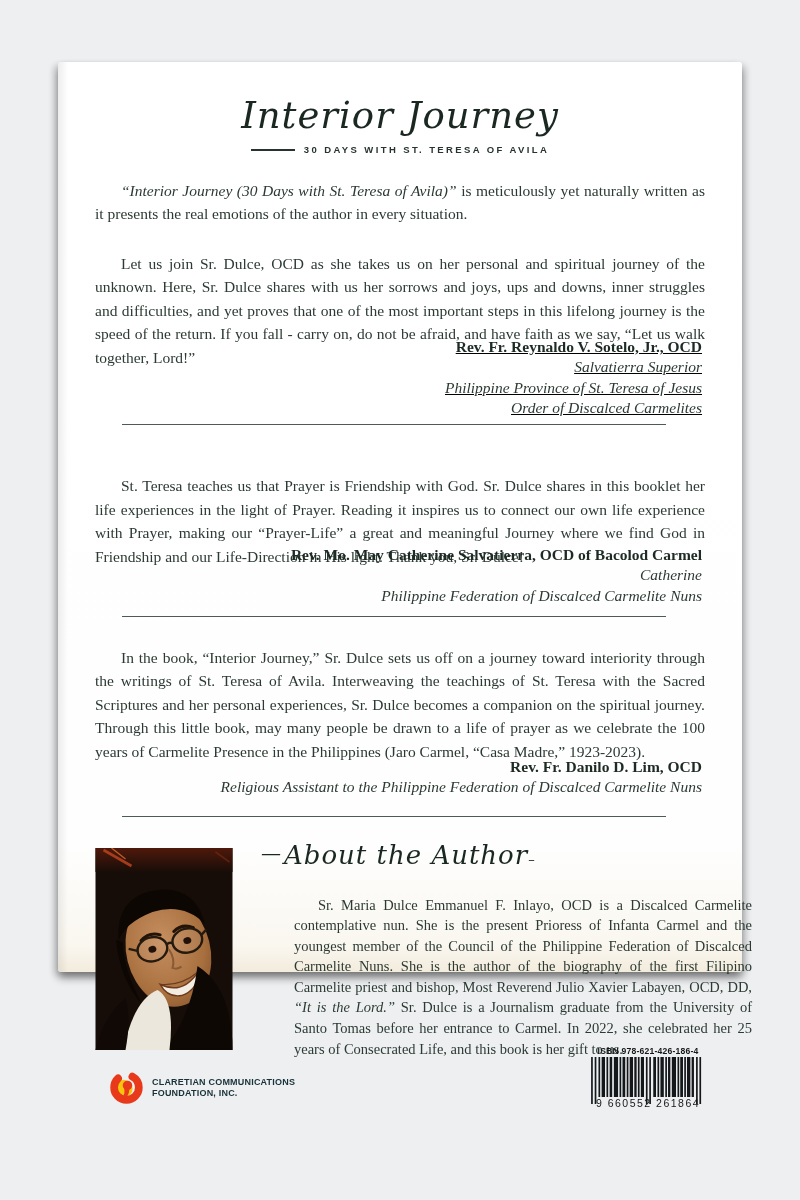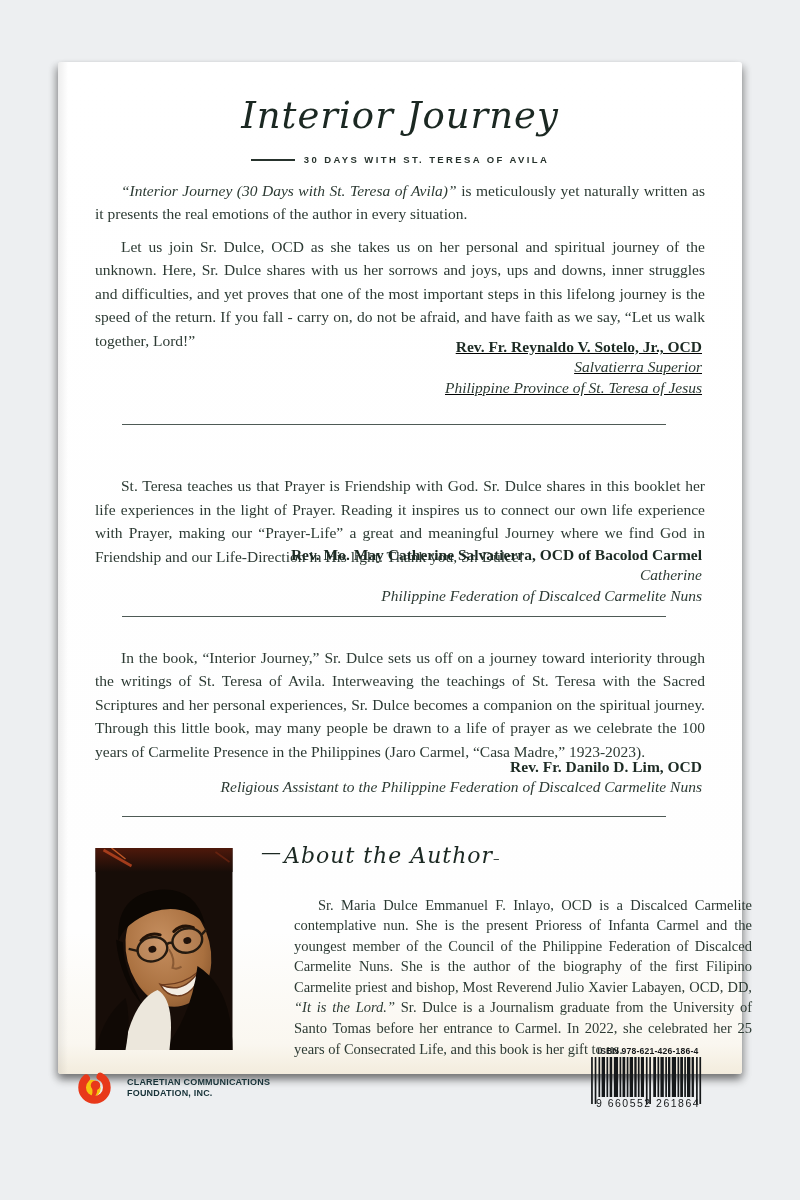--- a/index.html
+++ b/index.html
@@ -2,82 +2,82 @@
 <html><head>
 <meta charset="utf-8">
 <style>
   html,body{margin:0;padding:0;}
   body{
     width:800px;height:1200px;position:relative;overflow:hidden;
     background:#edeff1;
     font-family:"Liberation Serif", serif;
   }
   .cover{
-    position:absolute;left:58px;top:62px;width:684px;height:1012px;
+    position:absolute;left:58px;top:62px;width:684px;height:910px;
     background:linear-gradient(180deg,#ffffff 0%,#fefefe 86%,#faf7f0 97%,#f3ecdd 100%);
     border-radius:3px;
     box-shadow:0 6px 8px rgba(0,0,0,.40), -4px 3px 7px rgba(0,0,0,.12), 4px 3px 7px rgba(0,0,0,.10);
   }
   .cover::before{ 
     content:"";position:absolute;left:0;top:0;bottom:0;width:10px;
     background:linear-gradient(90deg,rgba(0,0,0,.07),rgba(0,0,0,0));
     border-radius:3px 0 0 3px;
   }
   
   .title{
     position:absolute;top:32px;left:0;right:0;text-align:center;
     font-family:"DejaVu Serif", serif;font-style:italic;font-weight:500;
     font-size:37px;letter-spacing:1px;color:#1b2822;
   }
   .subtitle-row{
-    position:absolute;top:92px;left:0;right:0;
+    position:absolute;top:82px;left:0;right:0;
     display:flex;justify-content:center;align-items:center;gap:9px;
   }
   .subtitle-dash{width:44px;height:0;border-top:2px solid #27332d;}
   .subtitle{
     font-family:"Liberation Sans", sans-serif;font-size:9.5px;
     letter-spacing:2.4px;color:#27332d;font-weight:600;
   }
   
   .para{
     position:absolute;left:37px;width:610px;text-align:justify;
     font-size:15.5px;line-height:23.5px;color:#2c3a33;text-indent:26px;
   }
   .para .q-italic{font-style:italic;}
   .p1{top:101px;}
-  .p2{top:157px;}
+  .p2{top:174px;}
   .p3{top:376px;margin-top:36px;}
   .p4{top:568px;}
   
   .attr{position:absolute;right:40px;left:37px;text-align:right;}
   .attr-name{font-weight:bold;font-size:15.5px;color:#1d2b24;line-height:21px;}
   .attr-line{font-style:italic;font-size:15.5px;color:#2c3a33;line-height:20.5px;}
   .attr1{top:274px;text-decoration:underline;}
   .attr2{top:482px;}
   .attr3{top:694px;}
   
   .divider{position:absolute;left:64px;width:544px;height:0;border-top:1.6px solid #4e5a55;}
   .div1{top:362px;} .div2{top:554px;} .div3{top:754px;}
   
   .photo{position:absolute;left:37px;top:786px;width:138px;height:202px;}
   .photo svg{display:block;width:100%;height:100%;}
   .about-heading{
     position:absolute;left:203px;top:778px;width:360px;
     font-family:"DejaVu Serif", serif;font-style:italic;
-    font-size:22px;color:#1b2822;letter-spacing:1px;white-space:nowrap;
+    font-size:26px;color:#1b2822;letter-spacing:1px;white-space:nowrap;
   }
   .about-heading::before{content:"\2014";margin-right:2px;font-size:20px;vertical-align:4px;}
   .about-heading::after{content:"\2013";font-size:13px;color:#3a463f;}
   .bio{
     position:absolute;left:192px;top:818px;width:458px;text-align:justify;
     font-size:14.5px;line-height:20.6px;color:#2c3a33;text-indent:24px;margin-left:44px;
   }
   .bio .q-italic{font-style:italic;}
   
-  .publisher{position:absolute;left:20px;top:1008px;display:flex;align-items:center;gap:14px;}
+  .publisher{position:absolute;left:52px;top:1008px;display:flex;align-items:center;gap:7px;}
   .publisher-logo{width:35px;height:35px;}
   .publisher-text{
     font-family:"Liberation Sans", sans-serif;font-size:9px;font-weight:bold;
     color:#173238;line-height:11px;letter-spacing:.2px;
   }
   
   .isbn{position:absolute;left:528px;top:984px;width:124px;text-align:center;}
   .isbn-label{
     font-family:"Liberation Sans", sans-serif;font-size:8.6px;font-weight:bold;
     color:#15181a;letter-spacing:.2px;white-space:nowrap;
@@ -101,20 +101,21 @@
   </div>
 
   <p class="para p1"><span class="q-italic">“Interior Journey (30 Days with St. Teresa of Avila)”</span><span> is meticulously yet naturally written as it presents the real emotions of the author in every situation.</span></p>
 
   <p class="para p2">Let us join Sr. Dulce, OCD as she takes us on her personal and spiritual journey of the unknown. Here, Sr. Dulce shares with us her sorrows and joys, ups and downs, inner struggles and difficulties, and yet proves that one of the most important steps in this lifelong journey is the speed of the return. If you fall - carry on, do not be afraid, and have faith as we say, “Let us walk together, Lord!”</p>
 
   <div class="attr attr1">
     <div class="attr-name">Rev. Fr. Reynaldo V. Sotelo, Jr., OCD</div>
     <div class="attr-line">Salvatierra Superior</div>
     <div class="attr-line">Philippine Province of St. Teresa of Jesus</div>
+    <div class="attr-line">Order of Discalced Carmelites</div>
   </div>
 
   <div class="divider div1"></div>
 
   <p class="para p3">St. Teresa teaches us that Prayer is Friendship with God. Sr. Dulce shares in this booklet her life experiences in the light of Prayer. Reading it inspires us to connect our own life experience with Prayer, making our “Prayer-Life” a great and meaningful Journey where we find God in Friendship and our Life-Direction in His light. Thank you, Sr. Dulce!</p>
 
   <div class="attr attr2">
     <div class="attr-name">Rev. Mo. May Catherine Salvatierra, OCD of Bacolod Carmel</div>
     <div class="attr-line">Catherine</div>
     <div class="attr-line">Philippine Federation of Discalced Carmelite Nuns</div>

